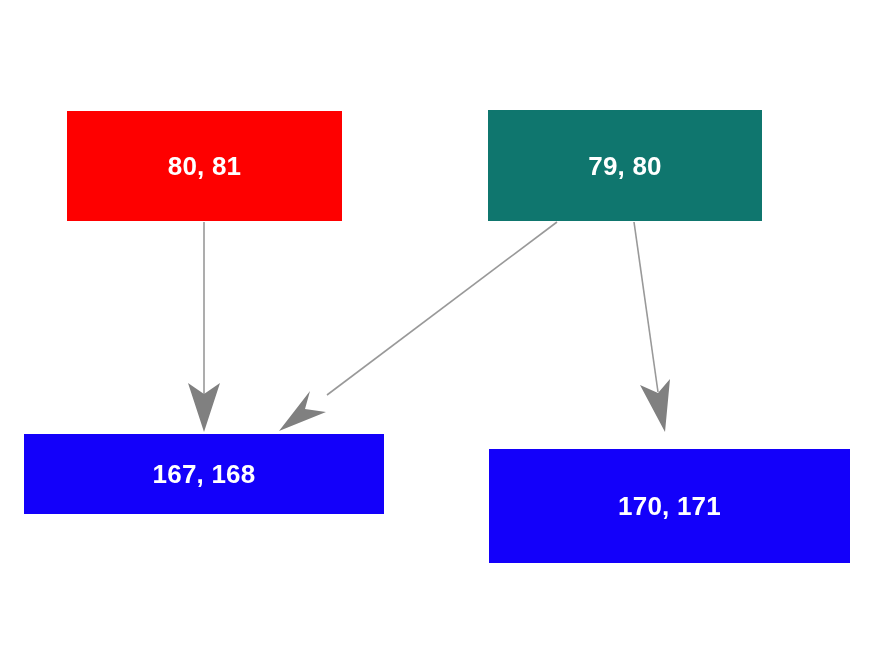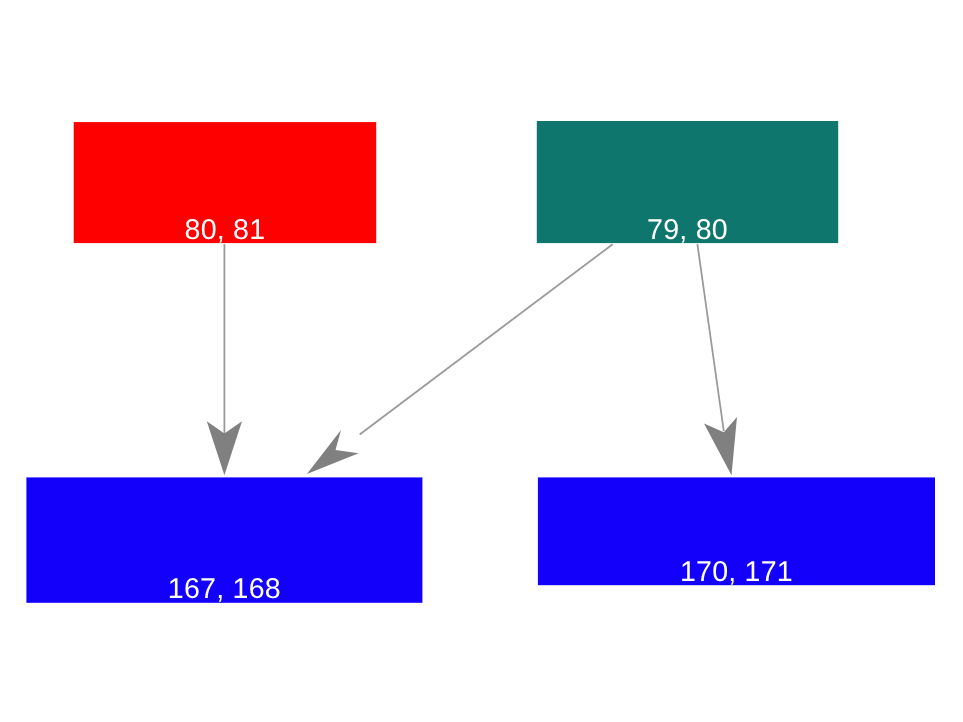--- a/index.html
+++ b/index.html
@@ -20,38 +20,39 @@
   #edge-layer {
     position: absolute;
     left: 0;
     top: 0;
     width: 875px;
     height: 656px;
   }
   .node {
     position: absolute;
     display: flex;
-    align-items: flex-end;
+    align-items: center;
     justify-content: center;
     box-sizing: border-box;
     color: #ffffff;
     font-size: 26px;
     font-family: "Liberation Sans", sans-serif;
     letter-spacing: 0.2px;
     line-height: 1;
     z-index: 2;
+    font-weight: bold;
   }
   .node-label {
     pointer-events: none;
     white-space: nowrap;
   }
   #node-0 { left: 67px;  top: 111px; width: 275px; height: 110px; background: #fe0000; }
   #node-1 { left: 488px; top: 110px; width: 274px; height: 111px; background: #0f766e; }
-  #node-2 { left: 24px;  top: 434px; width: 360px; height: 114px; background: #1300fa; }
-  #node-3 { left: 489px; top: 434px; width: 361px; height: 98px; background: #1300fa; }
+  #node-2 { left: 24px;  top: 434px; width: 360px; height: 80px; background: #1300fa; }
+  #node-3 { left: 489px; top: 449px; width: 361px; height: 114px; background: #1300fa; }
 </style>
 </head>
 <body>
 
 <div id="canvas">
 
   <svg id="edge-layer" viewBox="0 0 875 656" xmlns="http://www.w3.org/2000/svg">
 
     <g>
       <line x1="204" y1="222" x2="204" y2="398" stroke="#999999" stroke-width="1.6"></line>

